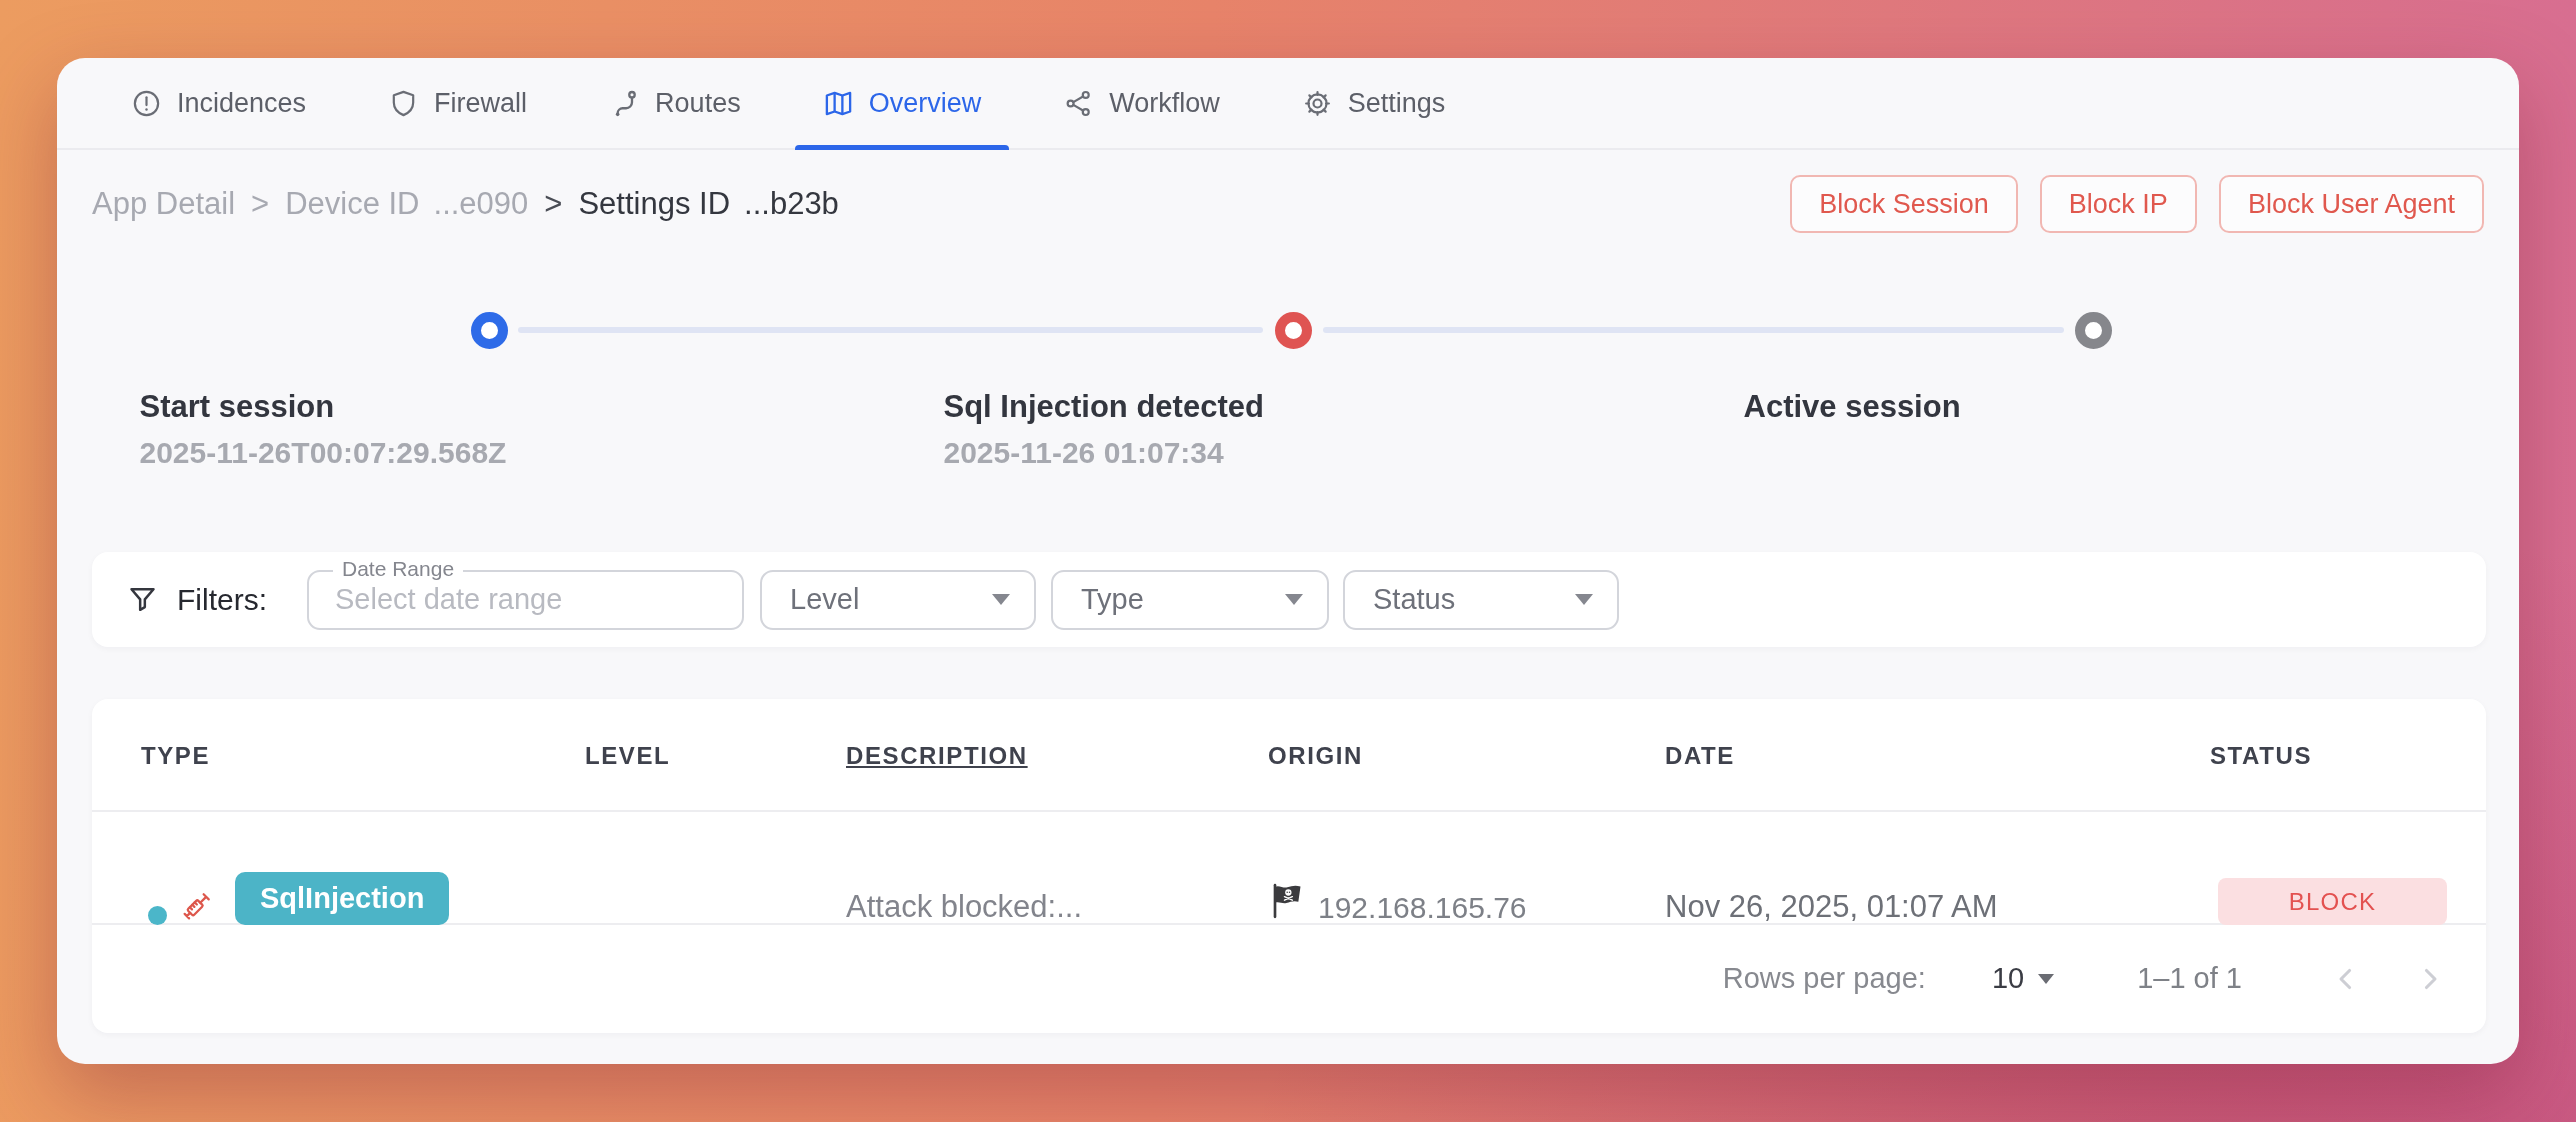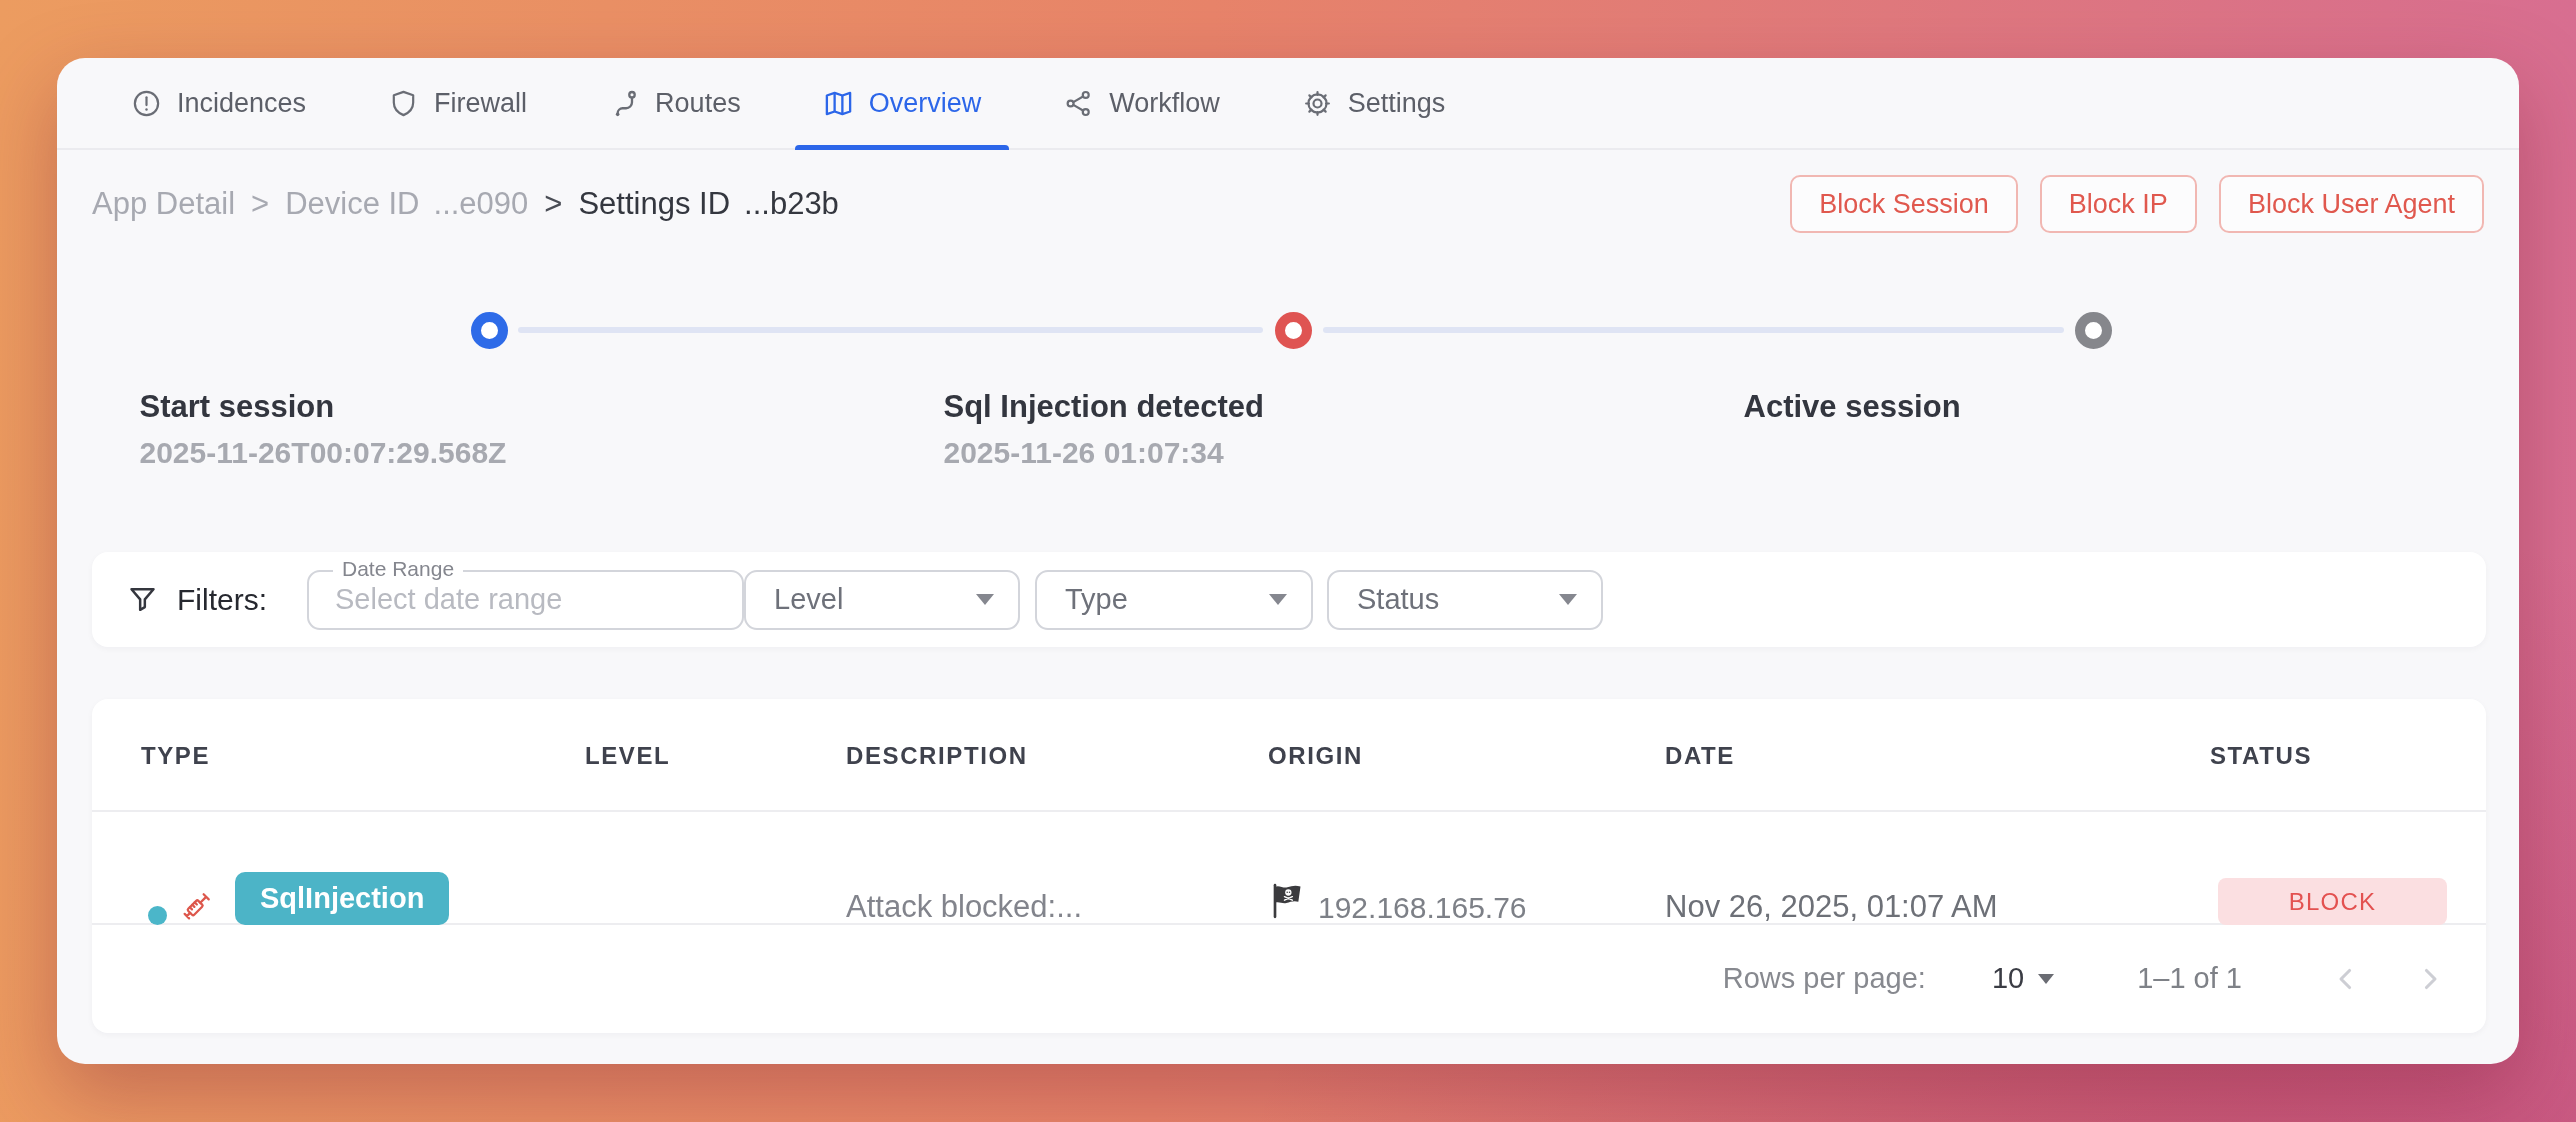--- a/index.html
+++ b/index.html
@@ -49,21 +49,21 @@
   .tl-title { margin-top:90px; font-size:31px; color:#33363f; line-height:38px; }
   .tl-time  { margin-top:8px;  font-size:30px; color:#a7a9b0; line-height:38px; }
   
   .filters { position:absolute; top:494px; left:35px; width:2394px; height:95px;
              background:#fff; border-radius:16px; display:flex; align-items:center;
              padding:0 24px; box-shadow:0 2px 6px rgba(25,30,60,.04); }
   .filters svg.funnel { width:33px; height:33px; margin-left:10px; }
   .filters-label { font-size:30px; font-weight:500; color:#26282f; margin:0 40px 0 18px; }
   .field { position:relative; height:60px; border:2px solid #d3d5db; border-radius:13px;
            display:flex; align-items:center; background:#fff; }
-  .date-field { width:437px; }
+  .date-field { width:437px; margin-right:16px; }
   .field-legend { position:absolute; top:-15px; left:24px; background:#fff; padding:0 9px;
                   font-size:21px; color:#84868e; white-space:nowrap; }
   .date-input { border:none; outline:none; width:100%; padding:0 26px; font-size:29px;
                 font-family:inherit; color:#34363e; background:transparent; }
   .date-input::placeholder { color:#b8bac1; }
   .select { justify-content:space-between; padding:0 24px 0 28px; cursor:pointer; }
   .select-level  { width:276px; margin-right:15px; }
   .select-type   { width:278px; margin-right:14px; }
   .select-status { width:276px; }
   .select-label { font-size:29px; color:#6e717a; }
@@ -232,21 +232,21 @@
     <div class="field select select-status">
       <span class="select-label">Status</span>
       <span class="caret"></span>
     </div>
   </div>
 
   <div class="panel">
     <div class="thead">
       <div class="th" style="left:49px;">TYPE</div>
       <div class="th" style="left:493px;">LEVEL</div>
-      <div class="th" style="left:754px;">DESCRIPTION</div>
+      <div class="th" style="left:754px;text-decoration:underline;">DESCRIPTION</div>
       <div class="th" style="left:1176px;">ORIGIN</div>
       <div class="th" style="left:1573px;">DATE</div>
       <div class="th" style="left:2118px;">STATUS</div>
     </div>
 
     <div class="trow">
       <div class="cell" style="left:56px;">
         <span class="type-dot"></span>
       </div>
       <div class="cell syringe" style="left:86px;">

